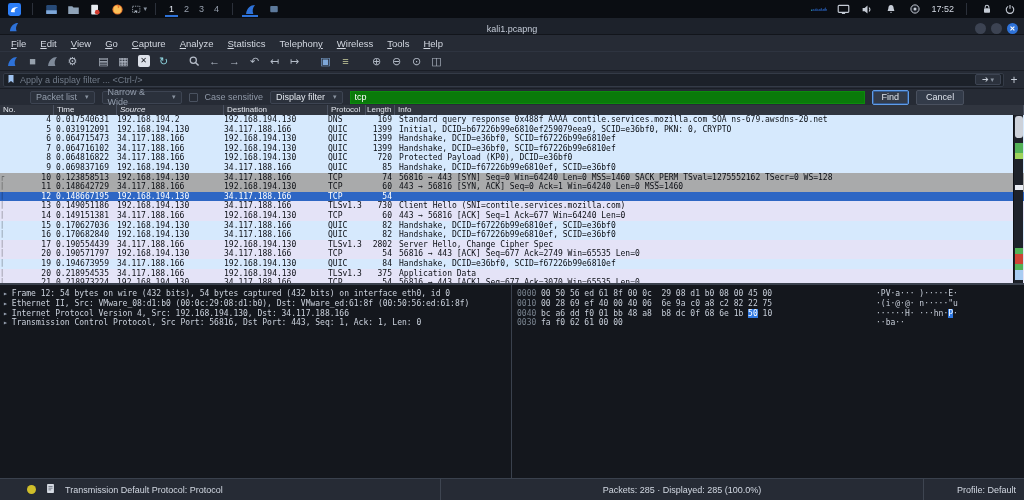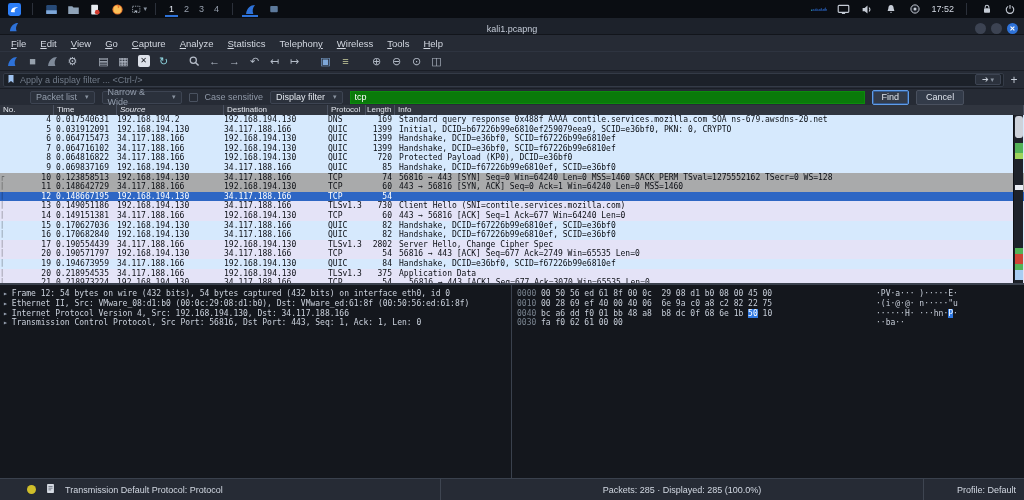--- a/index.html
+++ b/index.html
@@ -530,21 +530,21 @@
           <span class="c-info" style="flex: 1 1 0%; padding-left: 4px;">Application Data</span>
         </div>
         <div class="prow" style="background: rgb(228, 227, 247);">
           <span class="mk" style="width: 8px;">│</span>
           <span class="c-no" style="width: 46px; text-align: right; padding-right: 3px;">21</span>
           <span class="c-time" style="width: 63px; padding-left: 2px;">0.218973224</span>
           <span class="c-src" style="width: 107px;">192.168.194.130</span>
           <span class="c-dst" style="width: 104px;">34.117.188.166</span>
           <span class="c-proto" style="width: 38px;">TCP</span>
           <span class="c-len" style="width: 29px; text-align: right; padding-right: 3px;">54</span>
-          <span class="c-info" style="flex: 1 1 0%; padding-left: 4px; margin-left: 10px;">56816 → 443 [ACK] Seq=677 Ack=3070 Win=65535 Len=0</span>
+          <span class="c-info" style="flex: 1 1 0%; padding-left: 4px;">56816 → 443 [ACK] Seq=677 Ack=3070 Win=65535 Len=0</span>
         </div>
       </div>
     <div class="minimap" id="minimap">
         <div class="mthumb" style="background: rgb(205, 210, 218);"></div>
         <div class="mseg" style="top: 28px; height: 10px; background: rgb(83, 178, 87);"></div>
         <div class="mseg" style="top: 38px; height: 6px; background: rgb(159, 212, 91);"></div>
         <div class="mseg" style="top: 44px; height: 26px; background: transparent;"></div>
         <div class="mseg" style="top: 70px; height: 5px; background: rgb(232, 236, 242);"></div>
         <div class="mseg" style="top: 75px; height: 58px; background: transparent;"></div>
         <div class="mseg" style="top: 133px; height: 6px; background: rgb(83, 178, 87);"></div>

